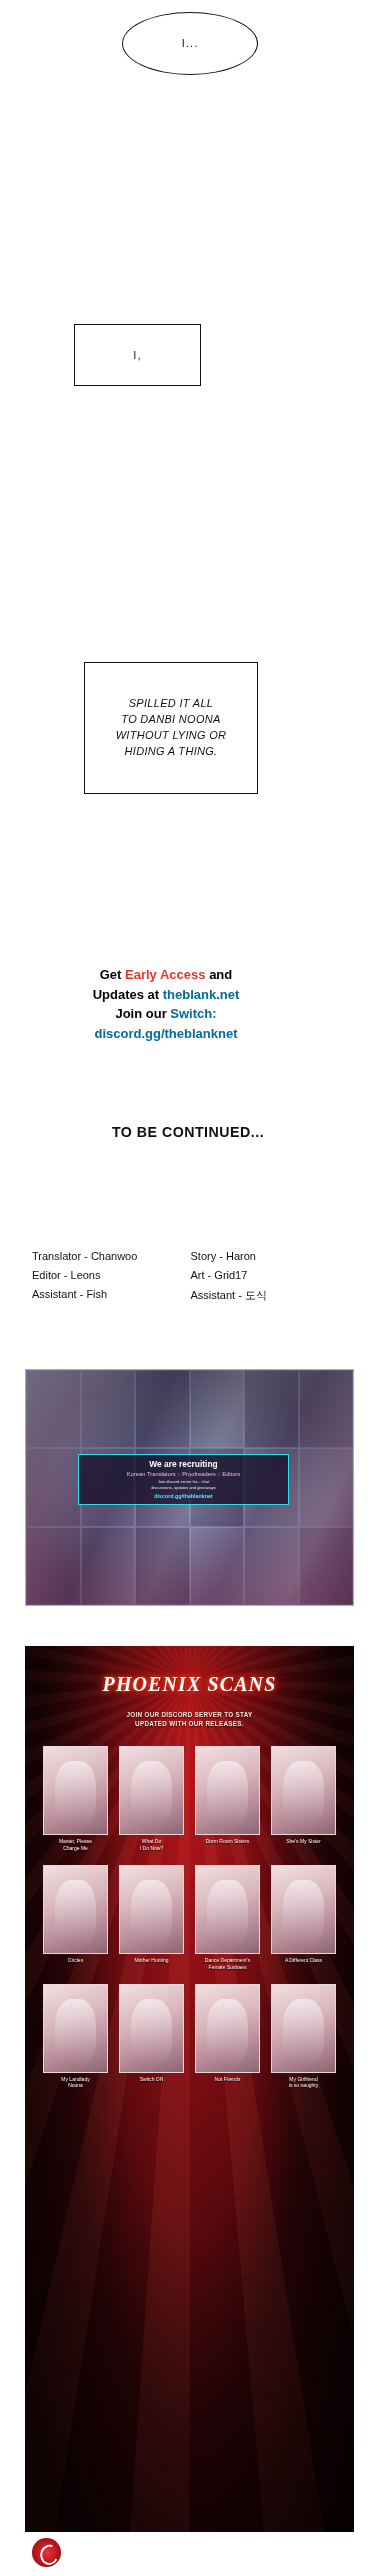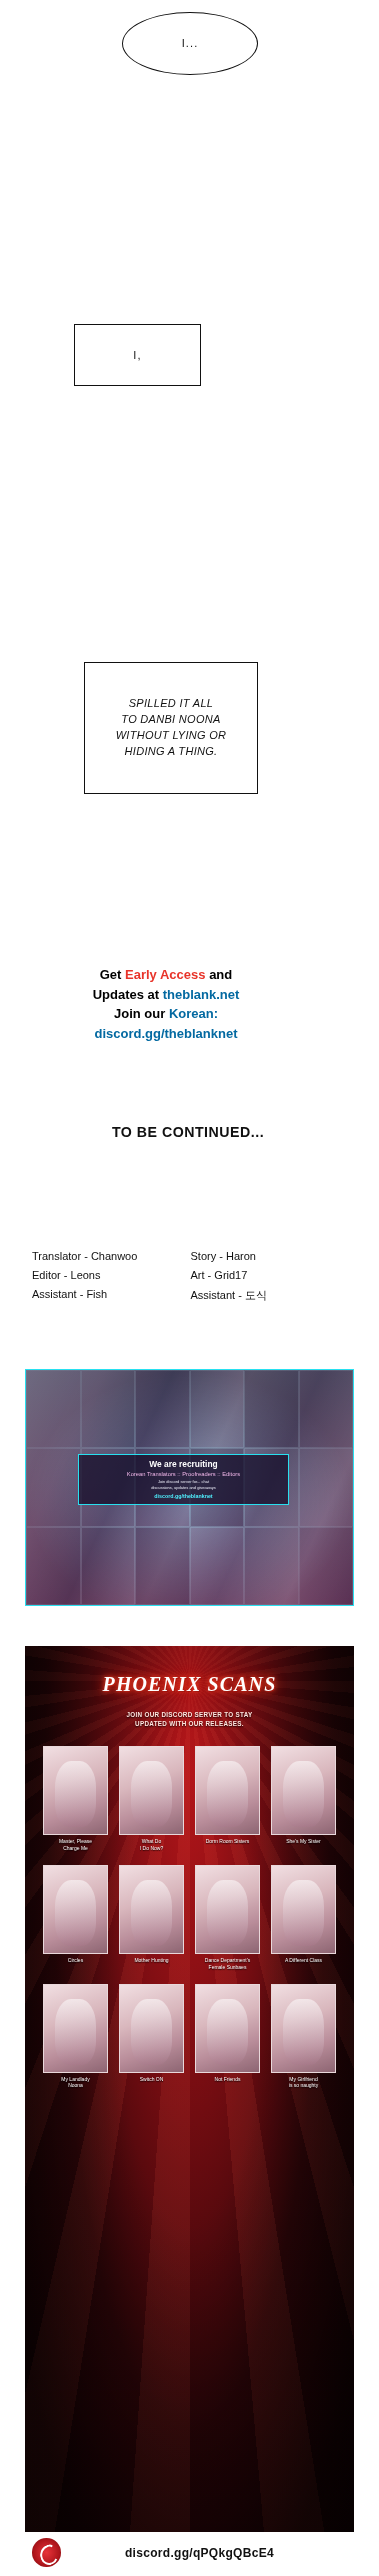--- a/index.html
+++ b/index.html
@@ -309,21 +309,21 @@
   </div>
 
   <div class="promo">
     <div class="line">
       <span>Get </span><span class="accent">Early Access</span><span> and</span>
     </div>
     <div class="line">
       <span>Updates at </span><a class="link" href="#">theblank.net</a>
     </div>
     <div class="line">
-      <span>Join our </span><span class="link">Korean:</span>
+      <span>Join our </span><span class="link">Switch:</span>
     </div>
     <div class="line">
       <a class="link" href="#">discord.gg/theblanknet</a>
     </div>
   </div>
 
   <div class="tbc">TO BE CONTINUED...</div>
 
   <div class="credits">
     <div class="row">
@@ -455,17 +455,16 @@
               <div class="art"></div>
             </div>
           <div class="cap">My Girlfriend<br>is so naughty</div>
         </div>
       </div>
     </div>
   </div>
 
   <div class="footer">
     <div class="mark"></div>
-    <div class="fdisc">discord.gg/qPQkgQBcE4</div>
   </div>
 
 </div>
 
 
 </body></html>

